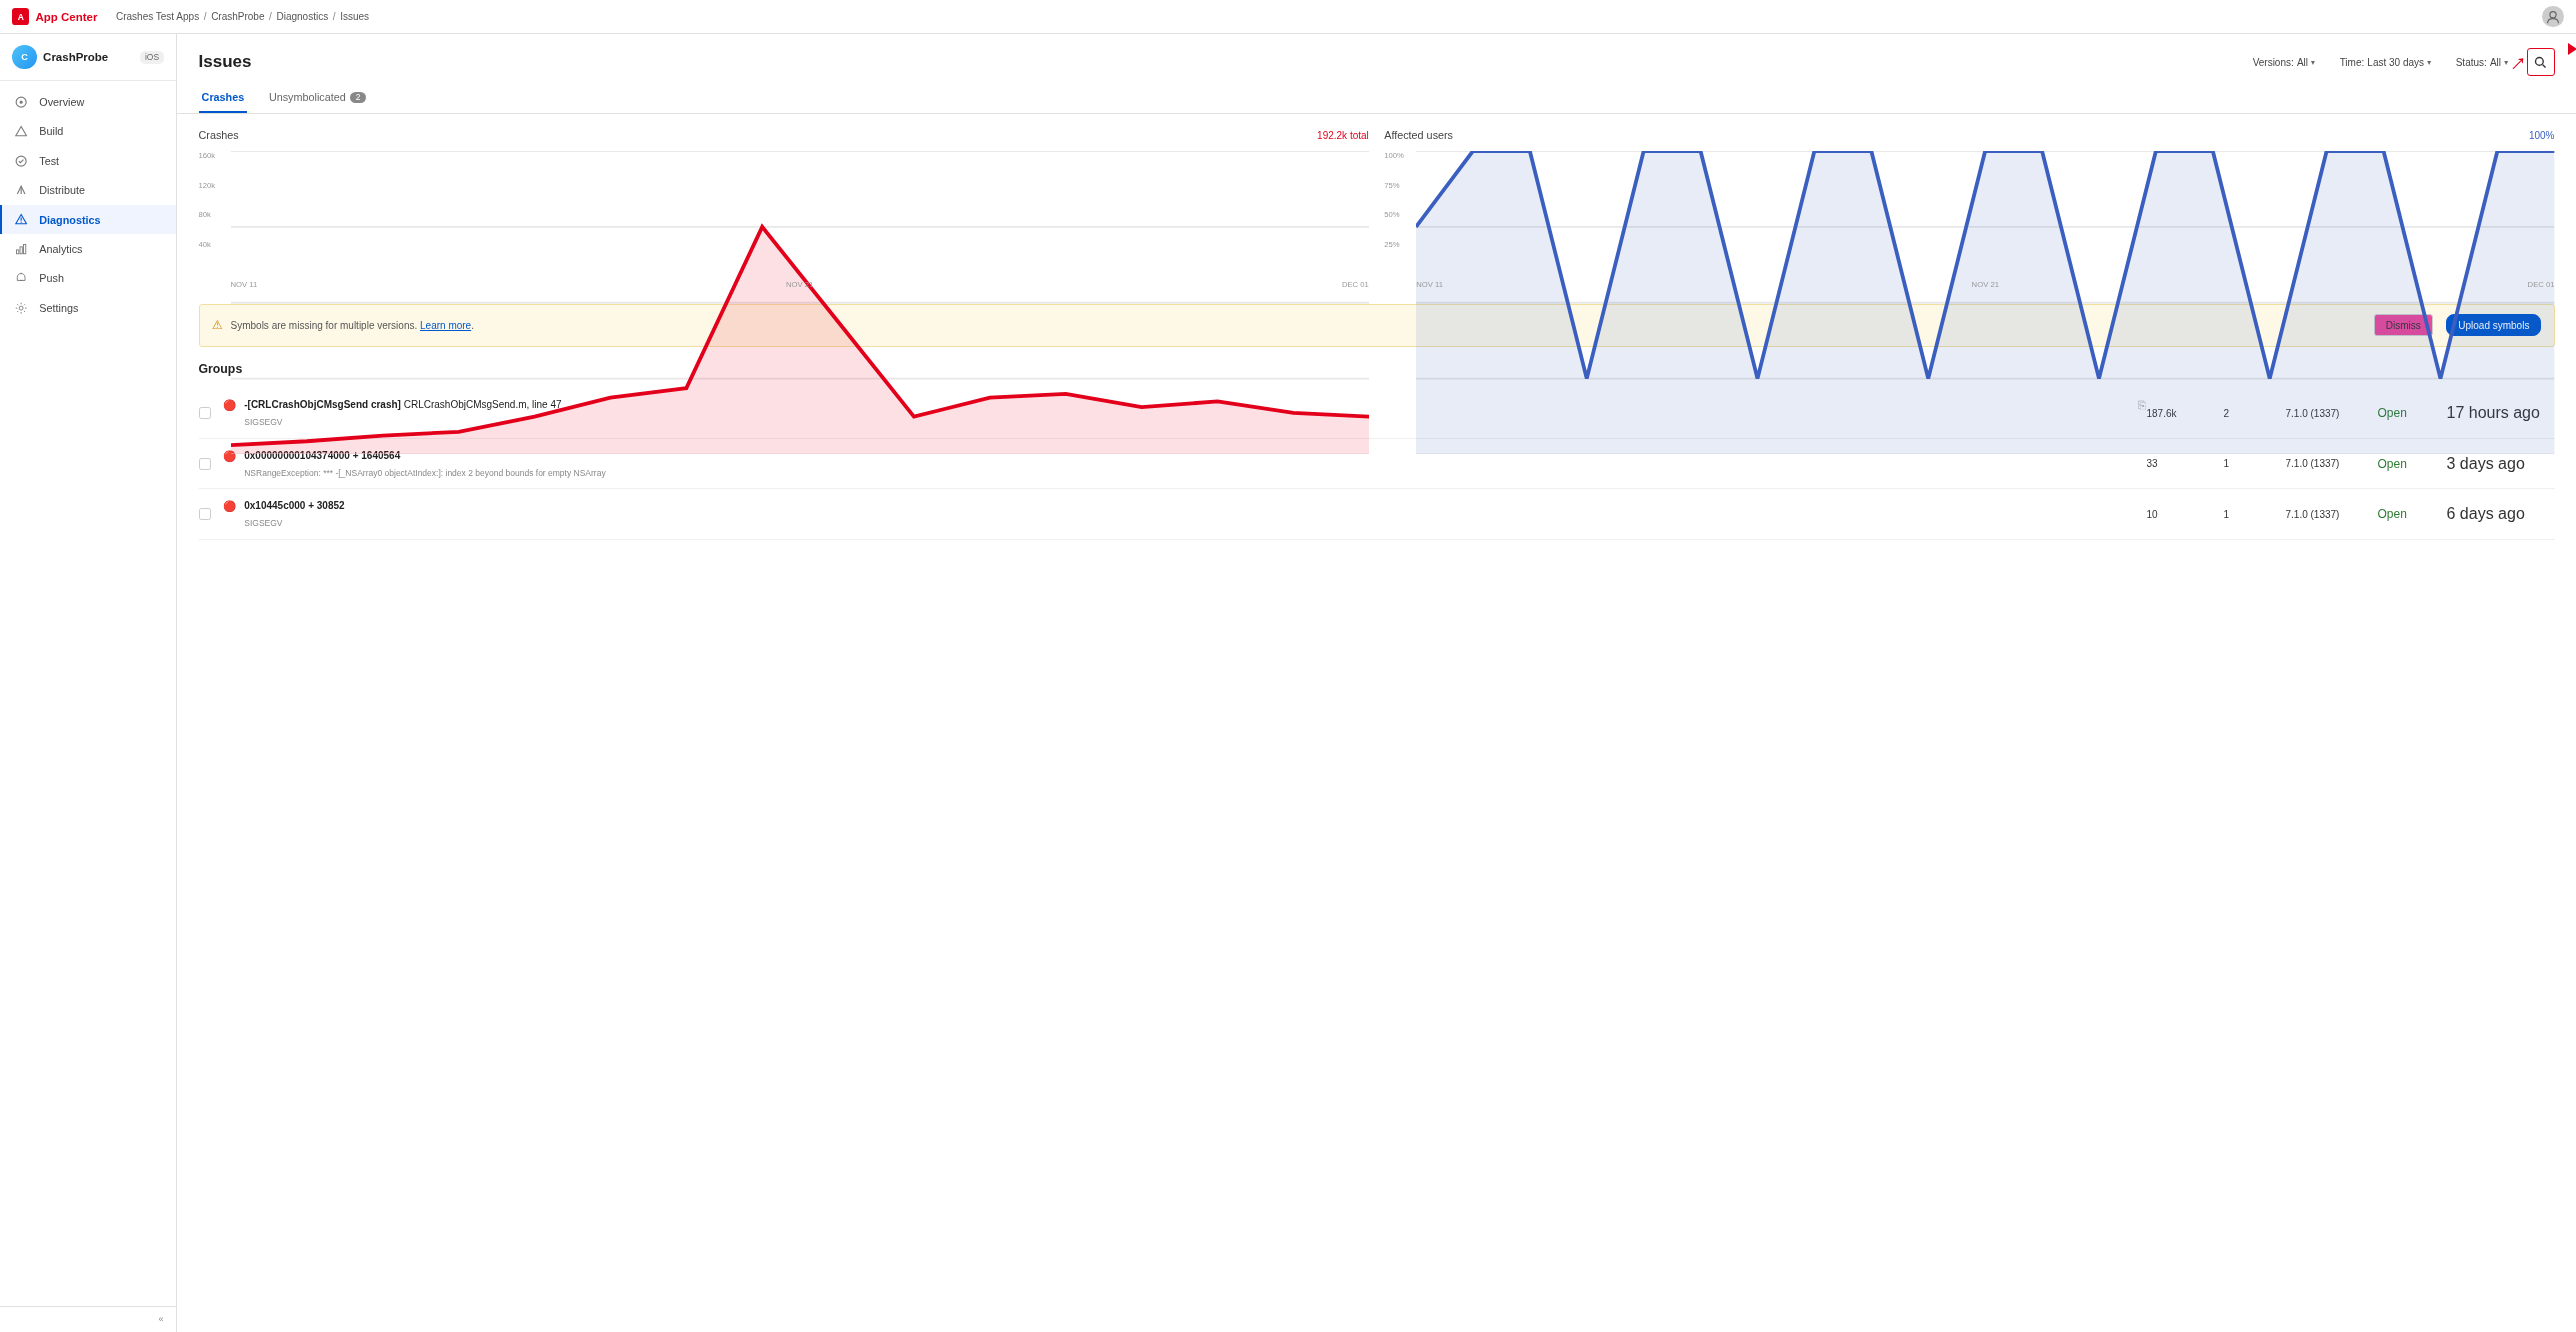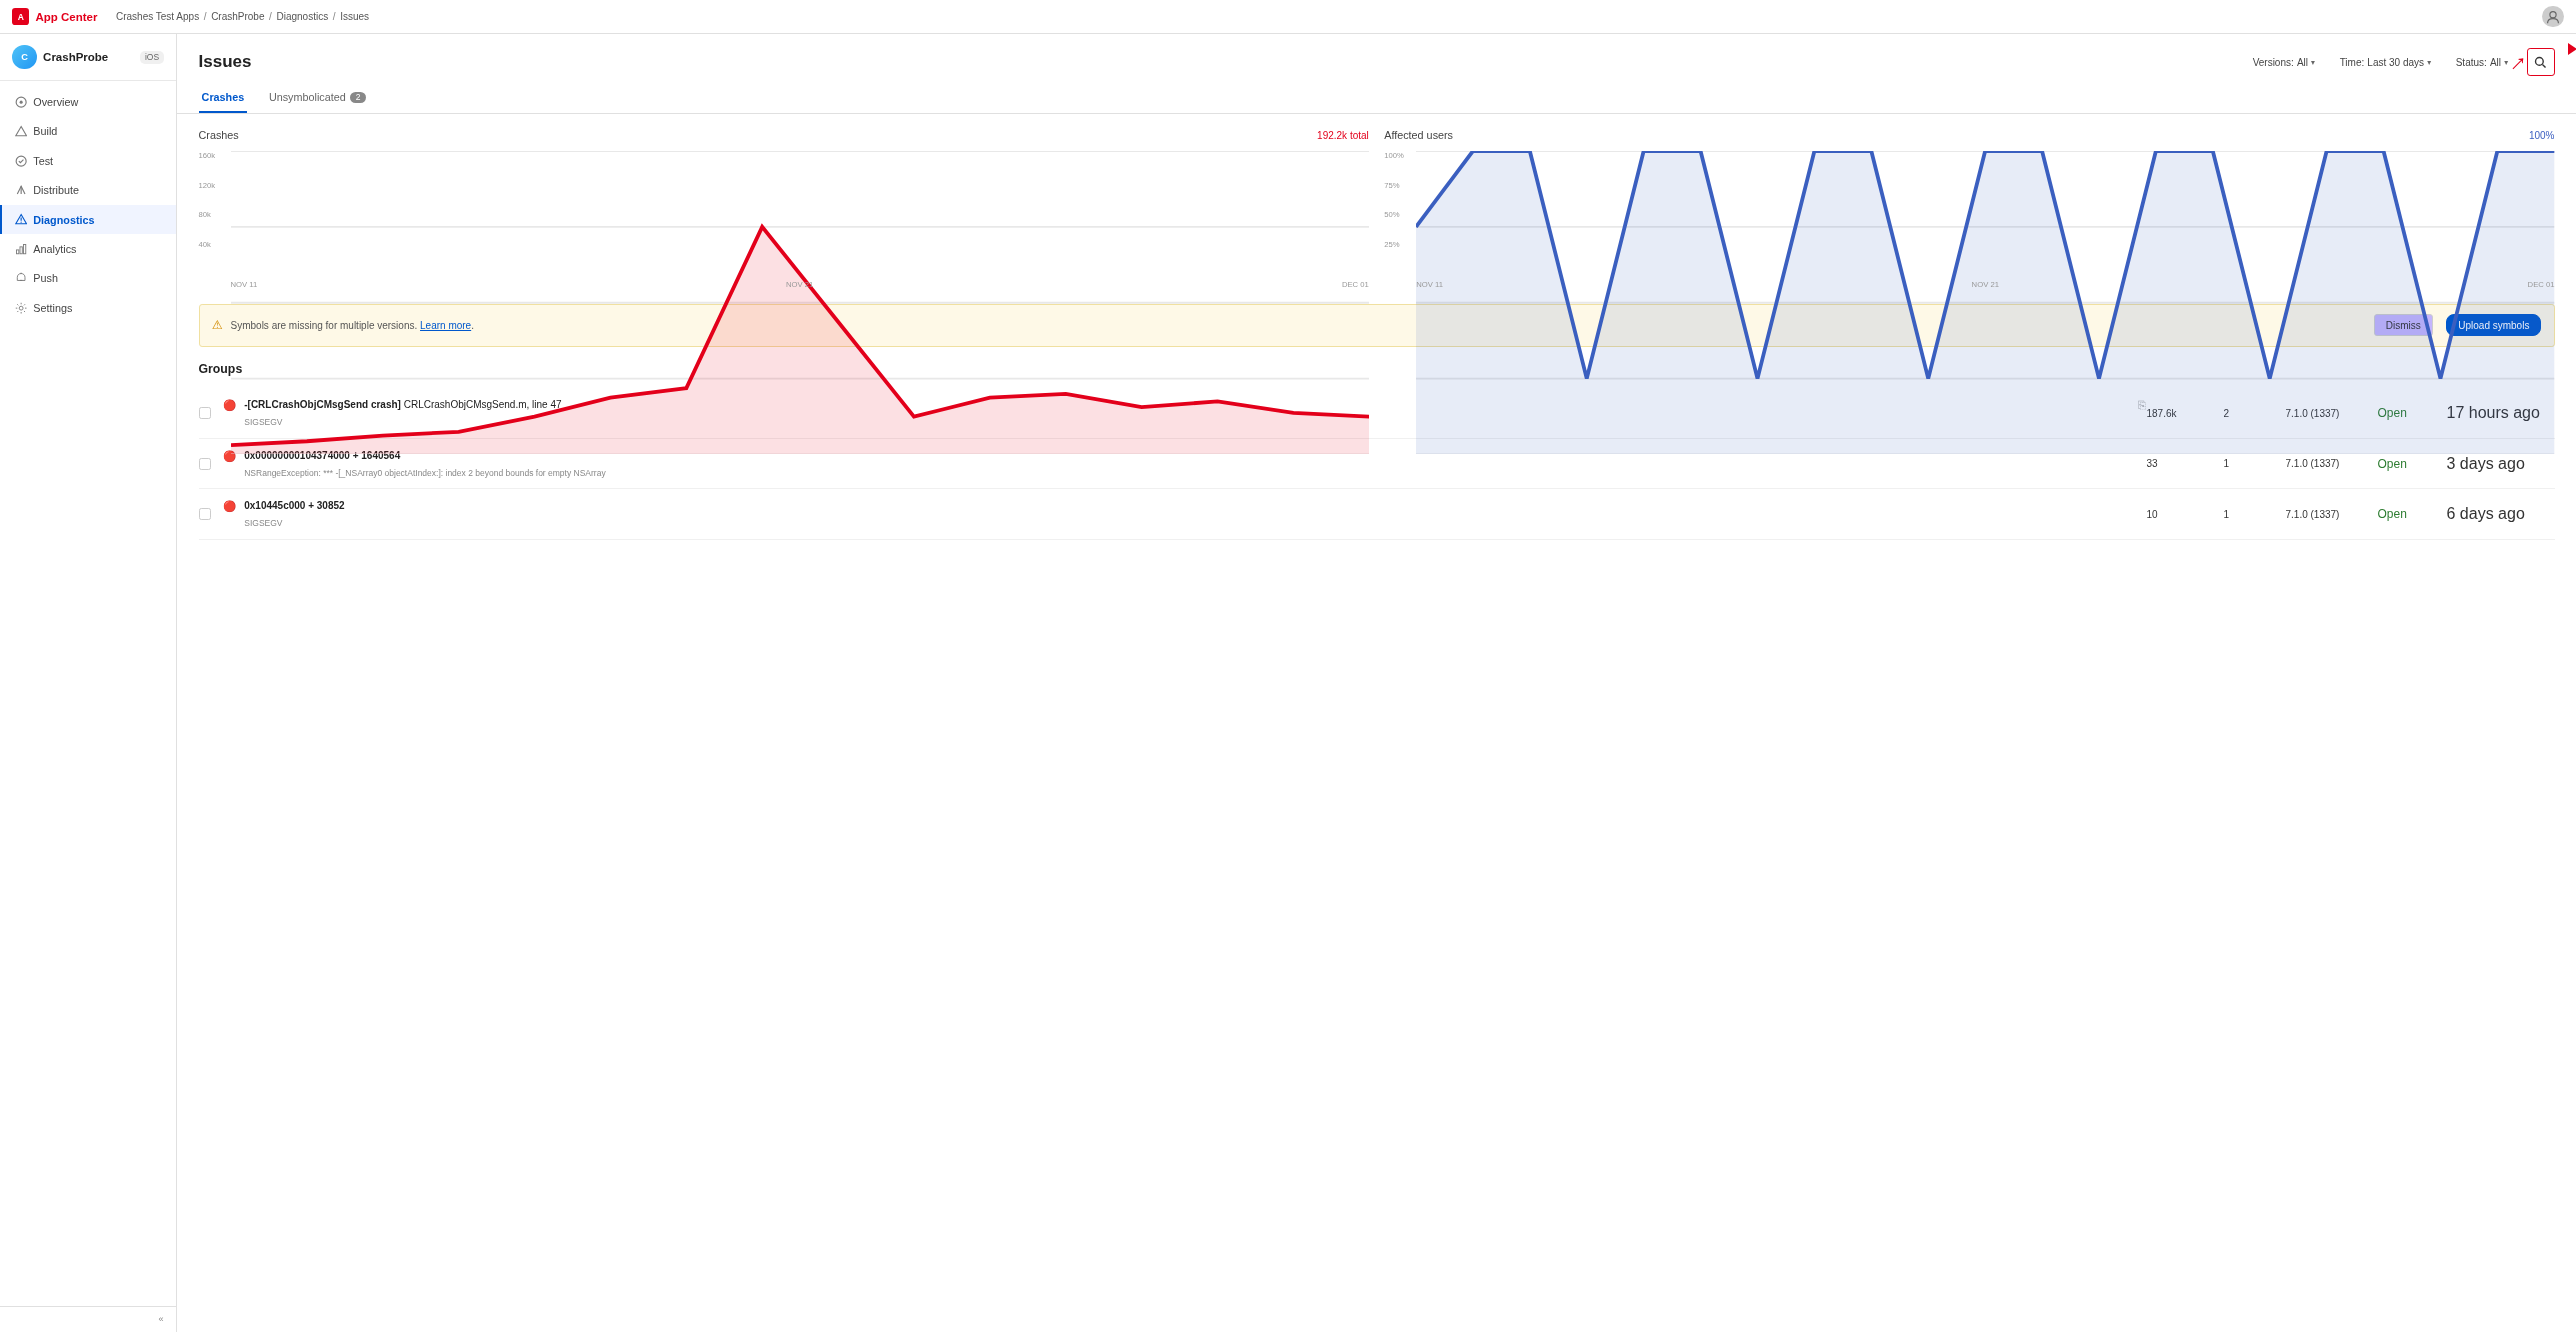--- a/index.html
+++ b/index.html
@@ -19,21 +19,21 @@
     .main-layout { display: flex; flex: 1; overflow: hidden; }
 
     
     .sidebar { width: 177px; background: #fff; border-right: 0.8px solid #e0e0e0; display: flex; flex-direction: column; flex-shrink: 0; overflow-y: auto; }
     .sidebar-header { padding: 10.8px 12.3px; border-bottom: 0.8px solid #e8e8e8; display: flex; align-items: center; justify-content: space-between; }
     .sidebar-app-name { font-weight: 700; font-size: 11.5px; color: #222; }
     .sidebar-platform { font-size: 8.5px; color: #666; background: #f0f0f0; padding: 1.5px 4.6px; border-radius: 5px; }
     .sidebar-avatar { width: 24.6px; height: 24.6px; border-radius: 50%; background: linear-gradient(135deg, #4fc3f7, #2196f3); display: flex; align-items: center; justify-content: center; color: white; font-size: 9.2px; font-weight: bold; margin-right: 6.2px; }
     .sidebar-header-left { display: flex; align-items: center; }
     .sidebar-nav { flex: 1; padding: 6.2px 0; }
-    .nav-item { display: flex; align-items: center; gap: 5px; padding: 7.7px 12.3px; cursor: pointer; color: #444; font-size: 10.8px; border-left: 2.3px solid transparent; }
+    .nav-item { display: flex; align-items: center; gap: 11px; padding: 7.7px 12.3px; cursor: pointer; color: #444; font-size: 10.8px; border-left: 2.3px solid transparent; }
     .nav-item.active { background: #f0f4ff; color: #0058cc; border-left-color: #0058cc; font-weight: 600; }
     .nav-item .nav-icon { width: 14px; height: 14px; display: flex; align-items: center; justify-content: center; opacity: 0.7; }
     .nav-item.active .nav-icon { opacity: 1; }
     .sidebar-footer { padding: 7.7px 12.3px; border-top: 0.8px solid #e0e0e0; display: flex; align-items: center; justify-content: flex-end; }
     .collapse-btn { cursor: pointer; color: #888; font-size: 9.2px; }
 
     
     .main-content { flex: 1; overflow-y: auto; background: #fff; }
     .main-header { padding: 14px 21.5px 0; display: flex; align-items: center; justify-content: space-between; }
     .page-title { font-size: 17px; font-weight: 700; color: #222; }
@@ -61,21 +61,21 @@
     .chart-y-labels { position: absolute; left: 0; top: 0; bottom: 18.5px; display: flex; flex-direction: column; justify-content: space-between; font-size: 7.7px; color: #999; width: 29px; }
     .chart-svg { position: absolute; left: 32px; right: 0; top: 0; bottom: 18.5px; }
     .chart-x-labels { position: absolute; bottom: 0; left: 32px; right: 0; display: flex; justify-content: space-between; font-size: 7.7px; color: #999; }
     .grid-line { stroke: #e8e8e8; stroke-width: 1; }
 
     
     .warning-banner { margin: 0 21.5px 15.4px; background: #fef9e7; border: 0.8px solid #f0e0a0; border-radius: 3.1px; padding: 9.2px 12.3px; display: flex; align-items: center; gap: 7.7px; }
     .warning-icon { color: #d4900a; font-size: 12.3px; }
     .warning-text { flex: 1; font-size: 10px; color: #555; }
     .warning-link { color: #0058cc; text-decoration: underline; cursor: pointer; }
-    .banner-btn { padding: 4.6px 10.8px; border-radius: 3.1px; font-size: 10px; cursor: pointer; border: 0.8px solid #ccc; background: #c4b5fd; color: #333; margin-left: 6.2px; }
+    .banner-btn { padding: 4.6px 10.8px; border-radius: 3.1px; font-size: 10px; cursor: pointer; border: 0.8px solid #ccc; background: #ec4899; color: #333; margin-left: 6.2px; }
     .banner-btn-primary { background: #0058cc; color: white; border-color: #0058cc; border-radius: 8px; }
 
     
     .groups-section { padding: 0 21.5px; }
     .groups-title { font-size: 12.3px; font-weight: 600; color: #222; margin-bottom: 12.3px; }
     .table-header { display: grid; grid-template-columns: 24.6px 1fr 77px 62px 92px 69px 108px; align-items: center; padding: 6.2px 0; border-bottom: 1.5px solid #e0e0e0; font-size: 9.2px; font-weight: 600; color: #555; }
     .table-header .col-last { display: flex; align-items: center; gap: 3.1px; }
     .table-row { display: grid; grid-template-columns: 24.6px 1fr 77px 62px 92px 69px 108px; align-items: center; padding: 10.8px 0; border-bottom: 0.8px solid #f0f0f0; }
     .row-title-main { font-size: 10px; color: #222; }
     .row-title-main strong { font-weight: 600; }

